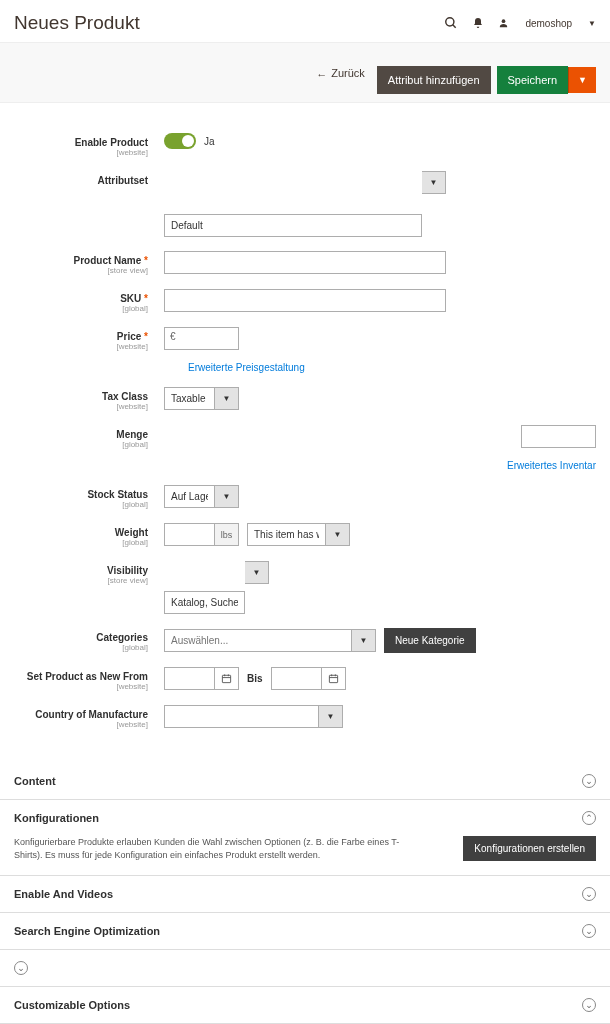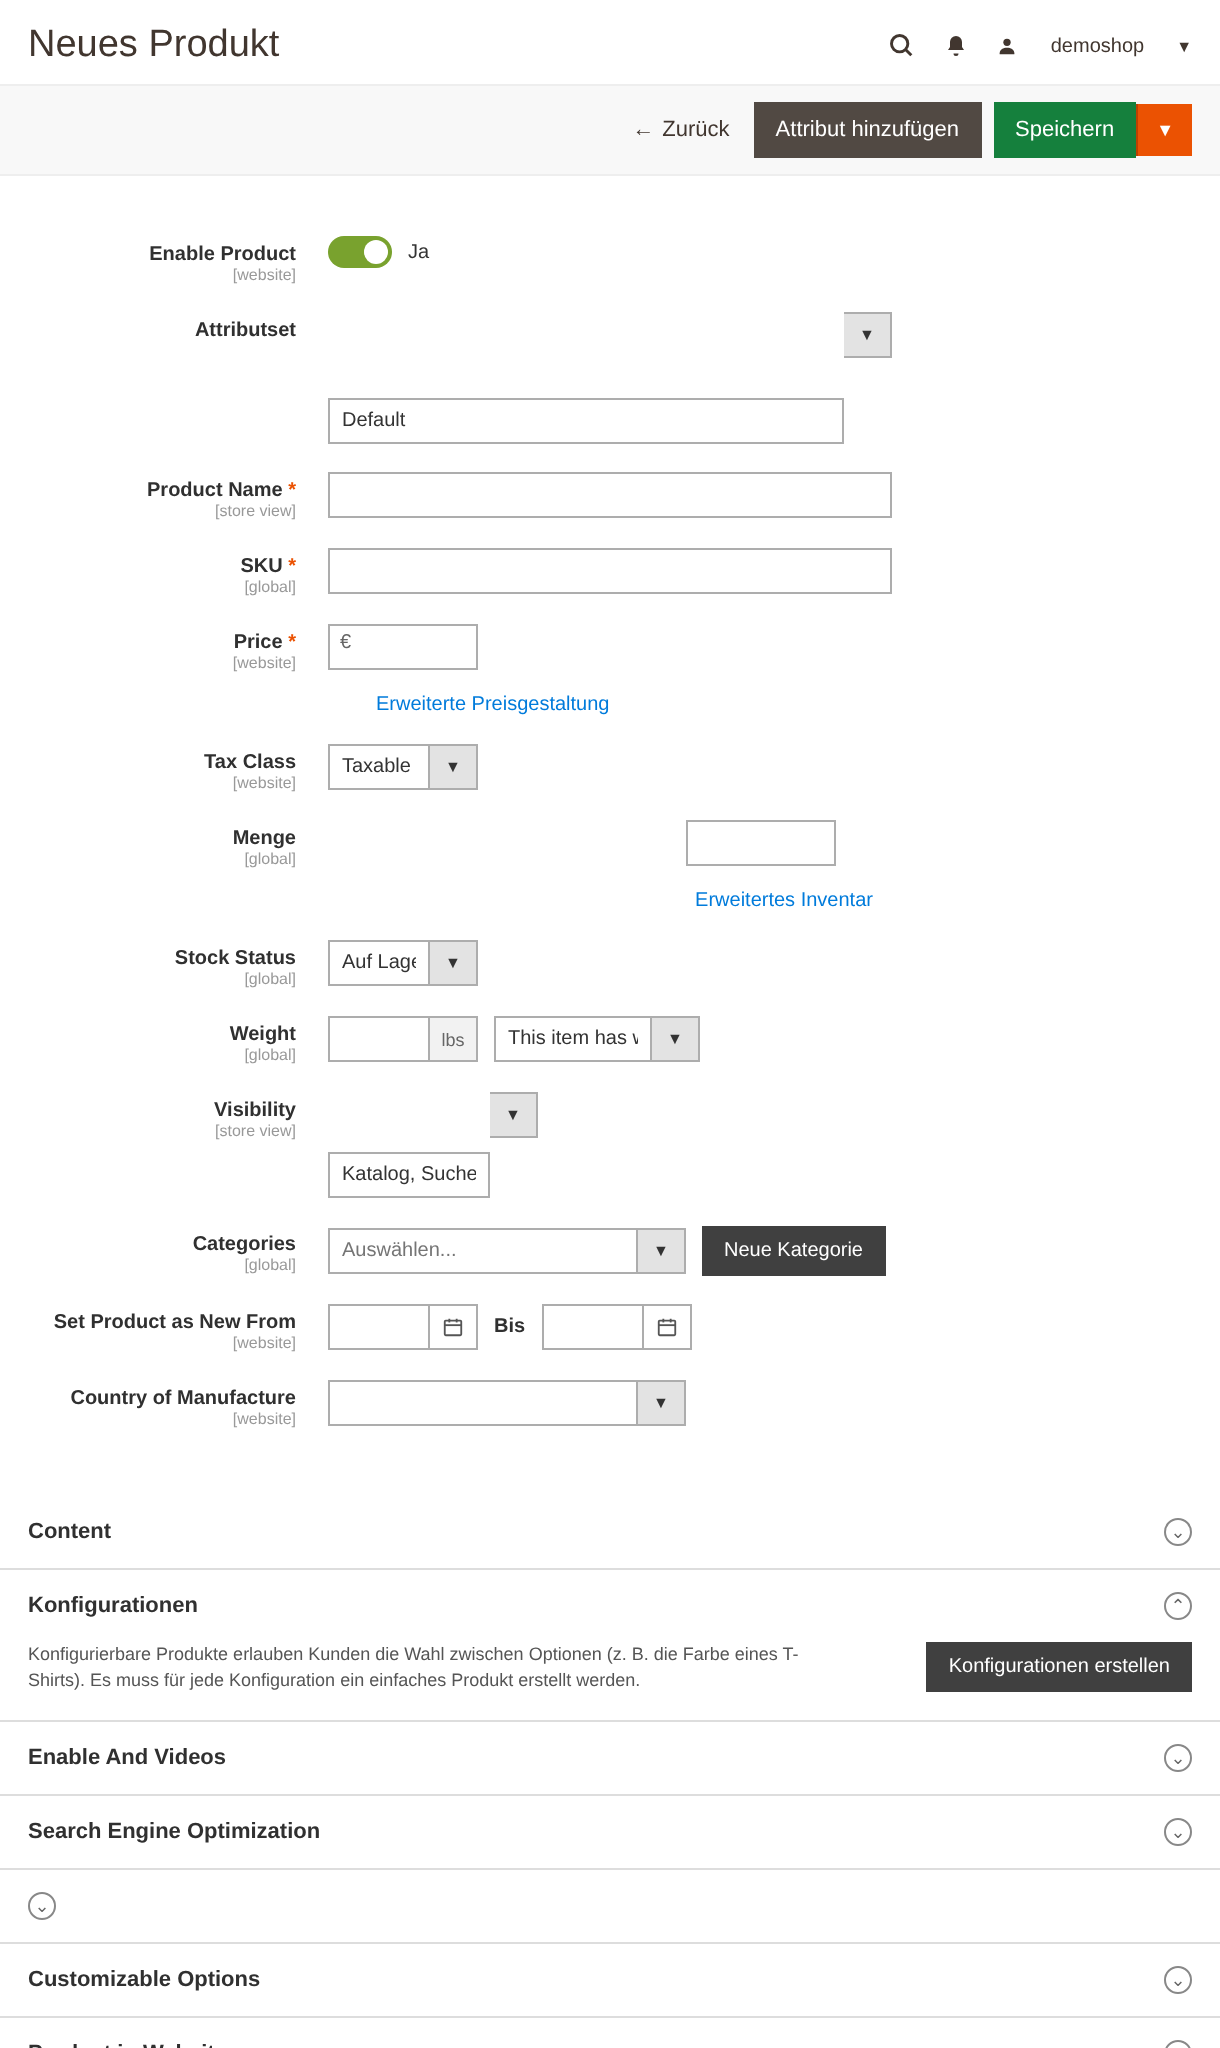--- a/index.html
+++ b/index.html
@@ -5,21 +5,21 @@
 * { box-sizing: border-box; margin: 0; padding: 0; }
 body { font-family: -apple-system, BlinkMacSystemFont, "Segoe UI", Helvetica, Arial, sans-serif; font-size: 11px; color: #333; background: #fff; width: 610px; }
 .header { display: flex; justify-content: space-between; align-items: center; padding: 12px 14px 8px; }
 .page-title { font-size: 19px; font-weight: 400; color: #41362f; }
 .header-icons { display: flex; align-items: center; gap: 14px; }
 .icon-btn { background: none; border: none; cursor: pointer; color: #41362f; padding: 0; }
 .user-area { display: flex; align-items: center; gap: 16px; font-size: 10px; color: #41362f; }
 .user-area .chev { font-size: 8px; }
 .action-bar { display: flex; justify-content: flex-end; align-items: center; gap: 6px; padding: 8px 14px; border-top: 1px solid #eee; border-bottom: 1px solid #eee; background: #f8f8f8; }
 .back-link { font-size: 11px; color: #41362f; background: none; border: none; cursor: pointer; margin-right: 6px; display: flex; align-items: center; gap: 4px; }
-.btn { border: none; cursor: pointer; font-size: 11px; padding: 8px 11px; color: #fff; }
+.btn { border: none; cursor: pointer; font-size: 11px; padding: 8px 11px; color: #fff; margin-top: 15px; }
 .btn-dark { background: #514943; }
 .btn-orange { background: #15803d; }
 .btn-caret { background: #eb5202; padding: 8px 9px; font-size: 9px; margin-left: -6px; border-left: 1px solid rgba(0,0,0,0.2); }
 .form-area { padding: 30px 14px 20px; }
 .row { display: flex; align-items: flex-start; margin-bottom: 14px; }
 .label-col { width: 150px; text-align: right; padding-right: 16px; padding-top: 4px; }
 .label-main { font-size: 10px; font-weight: 600; color: #303030; }
 .label-main .req { color: #eb5202; }
 .label-sub { font-size: 8px; color: #999; }
 .field-col { flex: 1; display: flex; align-items: center; gap: 8px; flex-wrap: wrap; }
@@ -172,21 +172,21 @@
         <div class="dropdown-arrow">▼</div>
       </div>
     </div>
   </div>
 
   <div class="row">
     <div class="label-col">
       <div class="label-main">Menge</div>
       <div class="label-sub">[global]</div>
     </div>
-    <div class="field-col" style="flex-direction:column; align-items:center;">
+    <div class="field-col" style="flex-direction:column; align-items:flex-end;">
       <input class="text-input small-input" style="">
       <span class="link-text">Erweitertes Inventar</span>
     </div>
   </div>
 
   <div class="row">
     <div class="label-col">
       <div class="label-main">Stock Status</div>
       <div class="label-sub">[global]</div>
     </div>
@@ -228,21 +228,21 @@
     </div>
   </div>
 
   <div class="row">
     <div class="label-col">
       <div class="label-main">Categories</div>
       <div class="label-sub">[global]</div>
     </div>
     <div class="field-col">
       <div class="cat-select">
-        <input class="text-input" style="width: 155px;" placeholder="Auswählen...">
+        <input class="text-input" style="width: 188px;" placeholder="Auswählen...">
         <div class="dropdown-arrow">▼</div>
       </div>
       <button class="btn-small-dark">Neue Kategorie</button>
     </div>
   </div>
 
   <div class="row">
     <div class="label-col">
       <div class="label-main">Set Product as New From</div>
       <div class="label-sub">[website]</div>

